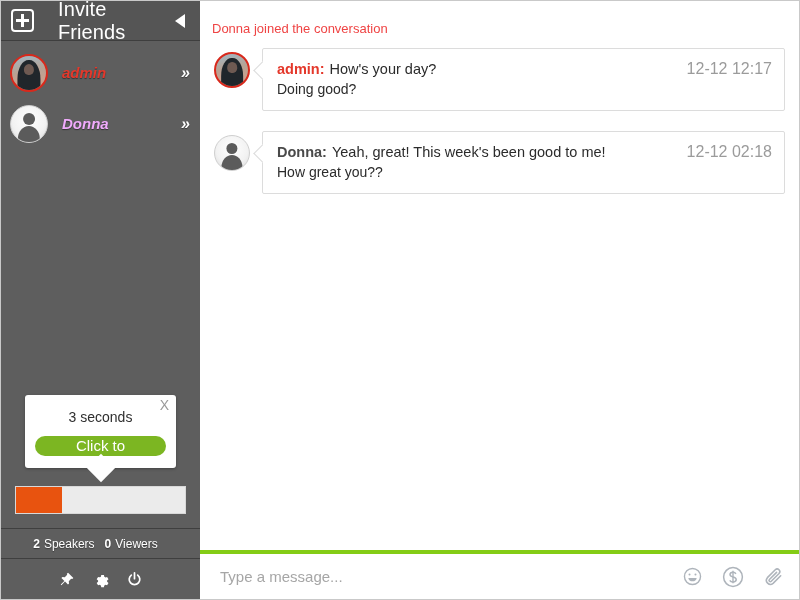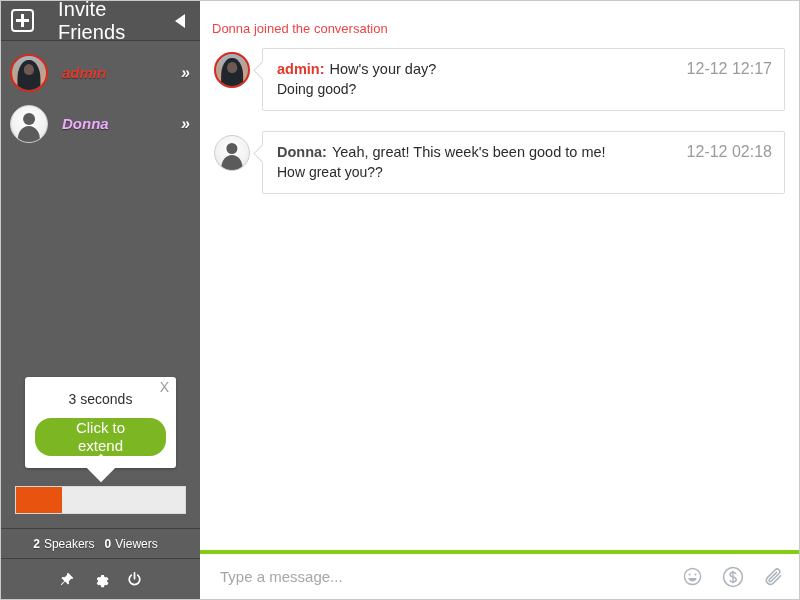--- a/index.html
+++ b/index.html
@@ -359,21 +359,20 @@
     </div>
 
     <div class="spacer"></div>
 
     <div class="popup-wrap">
       <div class="popup">
         <div class="popup-close">X</div>
         <div class="popup-seconds">3 seconds</div>
         <div class="extend-btn">
           <div>Click to</div>
-          <div>extend</div>
         </div>
         <div class="popup-tail"></div>
       </div>
     </div>
 
     <div class="progress-outer">
       <div class="progress-fill" id="progress-fill" style="width: 27%; background: rgb(232, 83, 15);"></div>
     </div>
 
     <div class="stats-bar">

